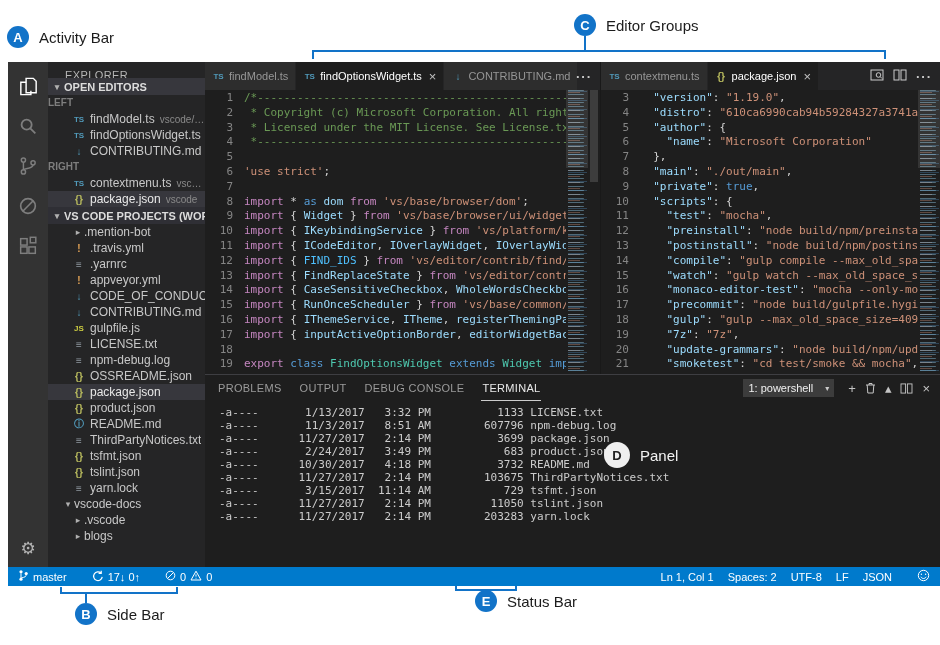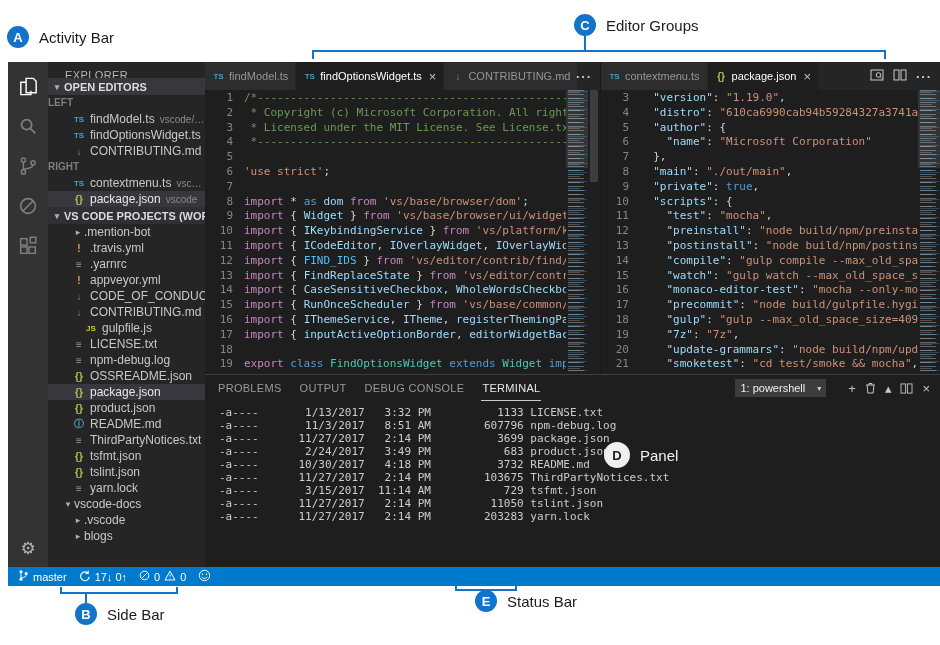--- a/index.html
+++ b/index.html
@@ -74,30 +74,30 @@
 .vscroll{width:12px;flex:none;position:relative;background:#1e1e1e}
 .vscroll .thumb{position:absolute;left:2px;right:2px;top:0;height:92px;background:rgba(121,121,121,.35)}
 
 
 .panel{flex:1;border-top:1px solid #3e3e42;display:flex;flex-direction:column;min-height:0;background:#1e1e1e}
 .panel-header{height:26px;flex:none;display:flex;align-items:center;padding:0 10px 0 12px}
 .panel-tabs{display:flex;gap:16px;height:100%}
 .ptab{display:flex;align-items:center;font-size:11px;letter-spacing:.3px;color:#9b9b9b;border-bottom:1px solid transparent;padding:0 1px}
 .ptab.active{color:#eaeaea;border-bottom-color:#cccccc}
 .panel-actions{margin-left:auto;display:flex;align-items:center;gap:9px;color:#c5c5c5}
-.term-select{display:flex;align-items:center;gap:12px;background:#3c3c3c;color:#f0f0f0;font-size:11px;height:18px;padding:0 5px;margin-right:13px}
+.term-select{display:flex;align-items:center;gap:12px;background:#3c3c3c;color:#f0f0f0;font-size:11px;height:18px;padding:0 5px;margin-right:5px}
 .sel-chev{font-size:8px;color:#cccccc}
 .picon{font-size:13px;line-height:1;display:flex;align-items:center}
 .terminal{flex:1;overflow:hidden;padding:5px 0 0 14px;font-family:"DejaVu Sans Mono",monospace;font-size:11px;line-height:13px;color:#cccccc}
 .tline{white-space:pre}
 .prompt-line{margin-top:13px}
 .cursor{display:inline-block;width:7px;height:11px;border:1px solid #c5c5c5;margin-left:3px;vertical-align:-1px}
 
 
-.statusbar{height:19px;flex:none;background:#007acc;display:flex;align-items:center;color:#fff;font-size:11px;padding:0 10px;gap:12px}
+.statusbar{height:19px;flex:none;background:#007acc;display:flex;align-items:center;color:#fff;font-size:11px;padding:0 10px;gap:25px}
 .sb-item{display:flex;align-items:center;gap:4px;white-space:nowrap}
 .sb-right{margin-left:auto;display:flex;align-items:center;gap:14px}
 .sb-right .sb-item{gap:0}
 </style>
 </head>
 <body>
 
 <div class="callout" style="left:7px;top:26px">
   <span class="cdot">A</span>
   <span class="clabel">Activity Bar</span>
@@ -208,21 +208,21 @@
             <span class="fname">appveyor.yml</span>
           </div>
           <div class="row" style="padding-left: 24px;">
             <span class="fic" style="color: rgb(81, 154, 186); font-size: 10px;">↓</span>
             <span class="fname">CODE_OF_CONDUCT.md</span>
           </div>
           <div class="row" style="padding-left: 24px;">
             <span class="fic" style="color: rgb(81, 154, 186); font-size: 10px;">↓</span>
             <span class="fname">CONTRIBUTING.md</span>
           </div>
-          <div class="row" style="padding-left: 36px;">
+          <div class="row" style="padding-left: 24px;">
             <span class="fic" style="color: rgb(203, 203, 65); font-size: 8px;">JS</span>
             <span class="fname">gulpfile.js</span>
           </div>
           <div class="row" style="padding-left: 24px;">
             <span class="fic" style="color: rgb(144, 153, 161); font-size: 10px;">≡</span>
             <span class="fname">LICENSE.txt</span>
           </div>
           <div class="row" style="padding-left: 24px;">
             <span class="fic" style="color: rgb(144, 153, 161); font-size: 10px;">≡</span>
             <span class="fname">npm-debug.log</span>
@@ -456,20 +456,27 @@
             <line x1="2.6" y1="8.4" x2="8.4" y2="2.6"></line>
           </svg></span>
       <span>0</span>
       <span><svg width="12" height="11" viewBox="0 0 12 11" fill="none" stroke="#fff">
             <path d="M6 1.2 11 10H1z"></path>
             <line x1="6" y1="4.4" x2="6" y2="6.6"></line>
             <line x1="6" y1="7.8" x2="6" y2="8.6"></line>
           </svg></span>
       <span>0</span>
     </div>
+    <div class="sb-right">
+        <span class="sb-item">Ln 1, Col 1</span>
+        <span class="sb-item">Spaces: 2</span>
+        <span class="sb-item">UTF-8</span>
+        <span class="sb-item">LF</span>
+        <span class="sb-item">JSON</span>
+      </div>
     <span><svg width="13" height="13" viewBox="0 0 13 13" fill="none" stroke="#fff">
           <circle cx="6.5" cy="6.5" r="5.2"></circle>
           <circle cx="4.4" cy="5.2" r=".7" fill="#fff" stroke="none"></circle>
           <circle cx="8.6" cy="5.2" r=".7" fill="#fff" stroke="none"></circle>
           <path d="M3.8 7.8c.7 1.1 1.6 1.7 2.7 1.7s2-.6 2.7-1.7"></path>
         </svg></span>
   </div>
 </div>
 
 <div class="callout" style="left:604px;top:442px">

